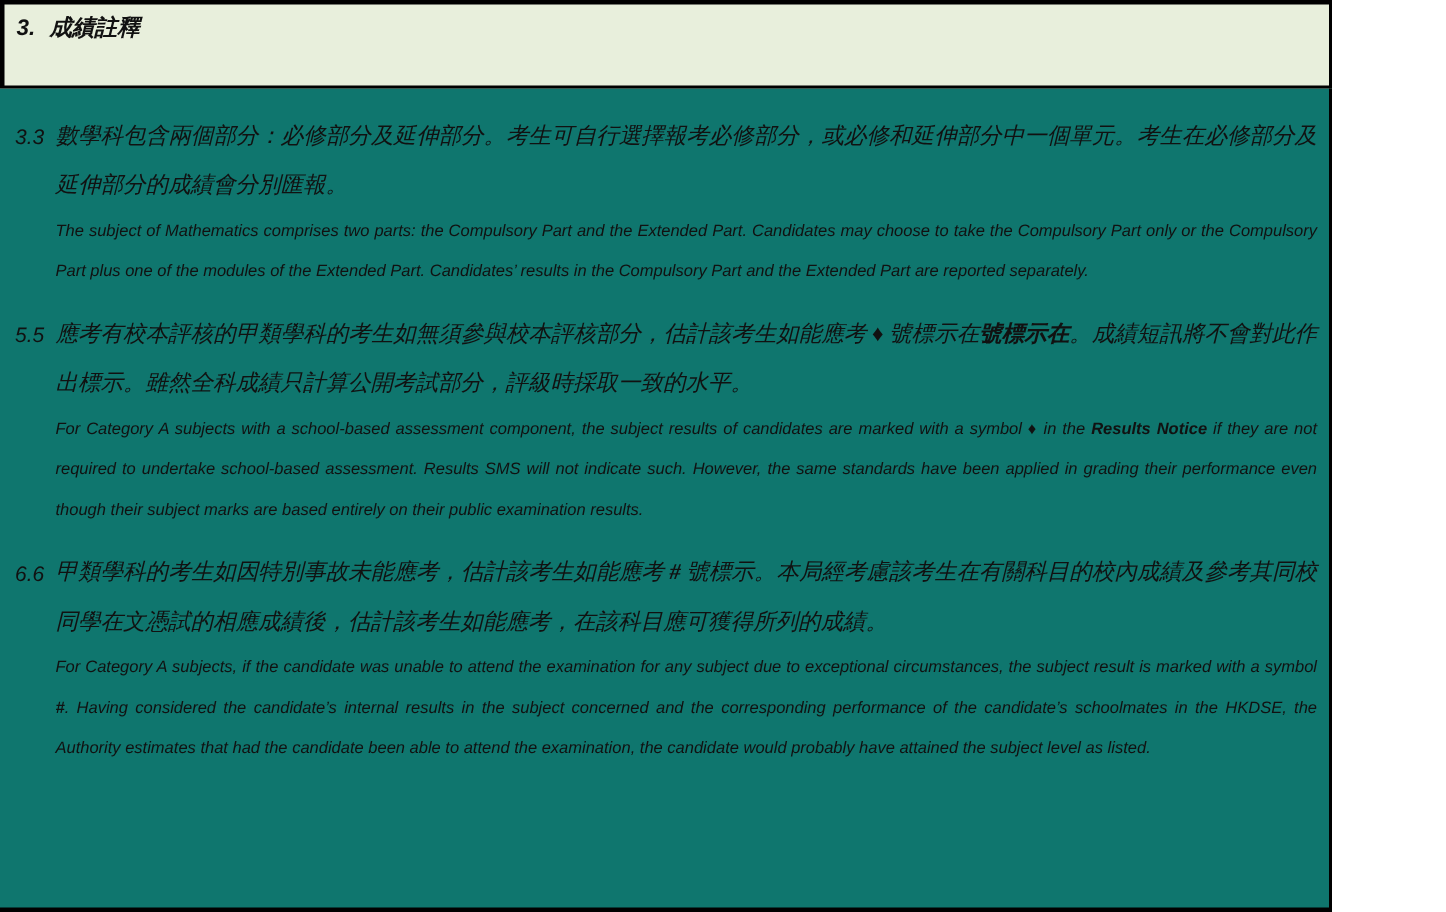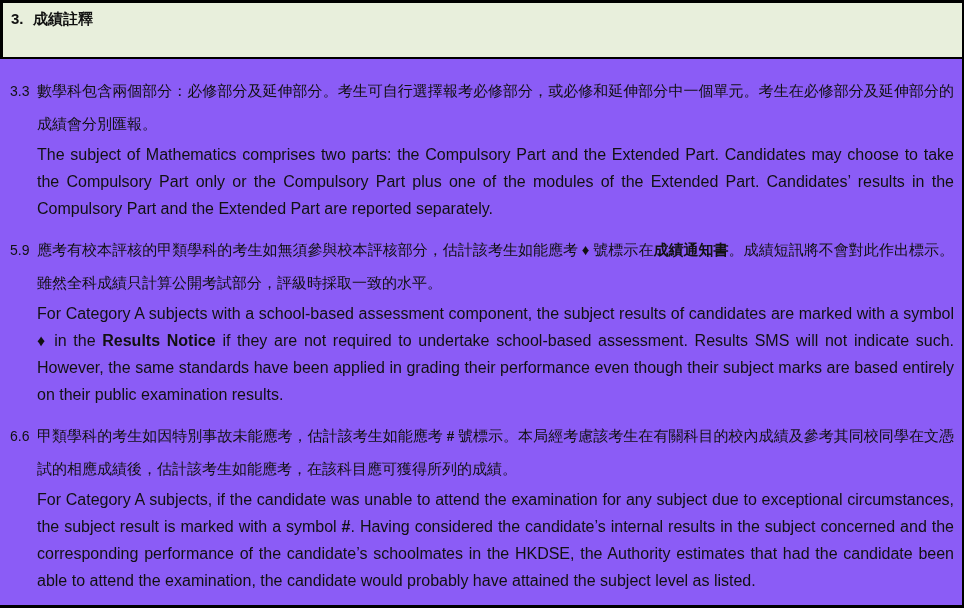--- a/index.html
+++ b/index.html
@@ -1,23 +1,24 @@
 <!DOCTYPE html>
 <html><head>
 <meta charset="utf-8">
 <style>
   html, body { margin: 0; padding: 0; background: #ffffff; }
   .page {
-    width: 964px;
+    width: 888px;
     height: 608px;
     box-sizing: border-box;
-    background: #8b5cf6;
+    background: #0f766e;
     color: #111111;
     font-family: "Liberation Sans", sans-serif;
     overflow: hidden;
+    font-style: italic;
   }
   .header {
     box-sizing: border-box;
     height: 59px;
     background: #e8efdc;
     border-top: 3px solid #000;
     border-left: 3px solid #000;
     border-right: 2px solid #000;
     border-bottom: 2px solid #000;
     padding: 5px 8px 0 8px;
@@ -60,21 +61,21 @@
   }
   .zh {
     font-family: "Liberation Serif", "DejaVu Serif", serif;
     font-size: 15px;
     line-height: 33px;
     margin-bottom: 0;
   }
   .zh .secnum { line-height: 33px; }
   .en {
     font-family: "Liberation Sans", sans-serif;
-    font-size: 16px;
+    font-size: 11px;
     line-height: 27px;
     margin-bottom: 12px;
   }
   .b { font-weight: bold; }
 </style>
 </head>
 <body>
 
 <div class="page">
 
@@ -90,21 +91,21 @@
       <p class="para zh">
         <span class="secnum">3.3</span><span>數學科包含兩個部分：必修部分及延伸部分。考生可自行選擇報考必修部分，或必修和延伸部分中一個單元。考生在必修部分及延伸部分的成績會分別匯報。</span>
       </p>
       <p class="para en">
         <span>The subject of Mathematics comprises two parts: the Compulsory Part and the Extended Part. Candidates may choose to take the Compulsory Part only or the Compulsory Part plus one of the modules of the Extended Part. Candidates’ results in the Compulsory Part and the Extended Part are reported separately.</span>
       </p>
     </div>
 
     <div class="section">
       <p class="para zh">
-        <span class="secnum">5.9</span><span>應考有校本評核的甲類學科的考生如無須參與校本評核部分，估計該考生如能應考 ♦ 號標示在</span><span class="b">成績通知書</span><span>。成績短訊將不會對此作出標示。雖然全科成績只計算公開考試部分，評級時採取一致的水平。</span>
+        <span class="secnum">5.5</span><span>應考有校本評核的甲類學科的考生如無須參與校本評核部分，估計該考生如能應考 ♦ 號標示在</span><span class="b">號標示在</span><span>。成績短訊將不會對此作出標示。雖然全科成績只計算公開考試部分，評級時採取一致的水平。</span>
       </p>
       <p class="para en">
         <span>For Category A subjects with a school-based assessment component, the subject results of candidates are marked with a symbol ♦ in the </span><span class="b">Results Notice</span><span> if they are not required to undertake school-based assessment. Results SMS will not indicate such. However, the same standards have been applied in grading their performance even though their subject marks are based entirely on their public examination results.</span>
       </p>
     </div>
 
     <div class="section">
       <p class="para zh">
         <span class="secnum">6.6</span><span>甲類學科的考生如因特別事故未能應考，估計該考生如能應考 </span><span class="b">#</span><span> 號標示。本局經考慮該考生在有關科目的校內成績及參考其同校同學在文憑試的相應成績後，估計該考生如能應考，在該科目應可獲得所列的成績。</span>
       </p>

